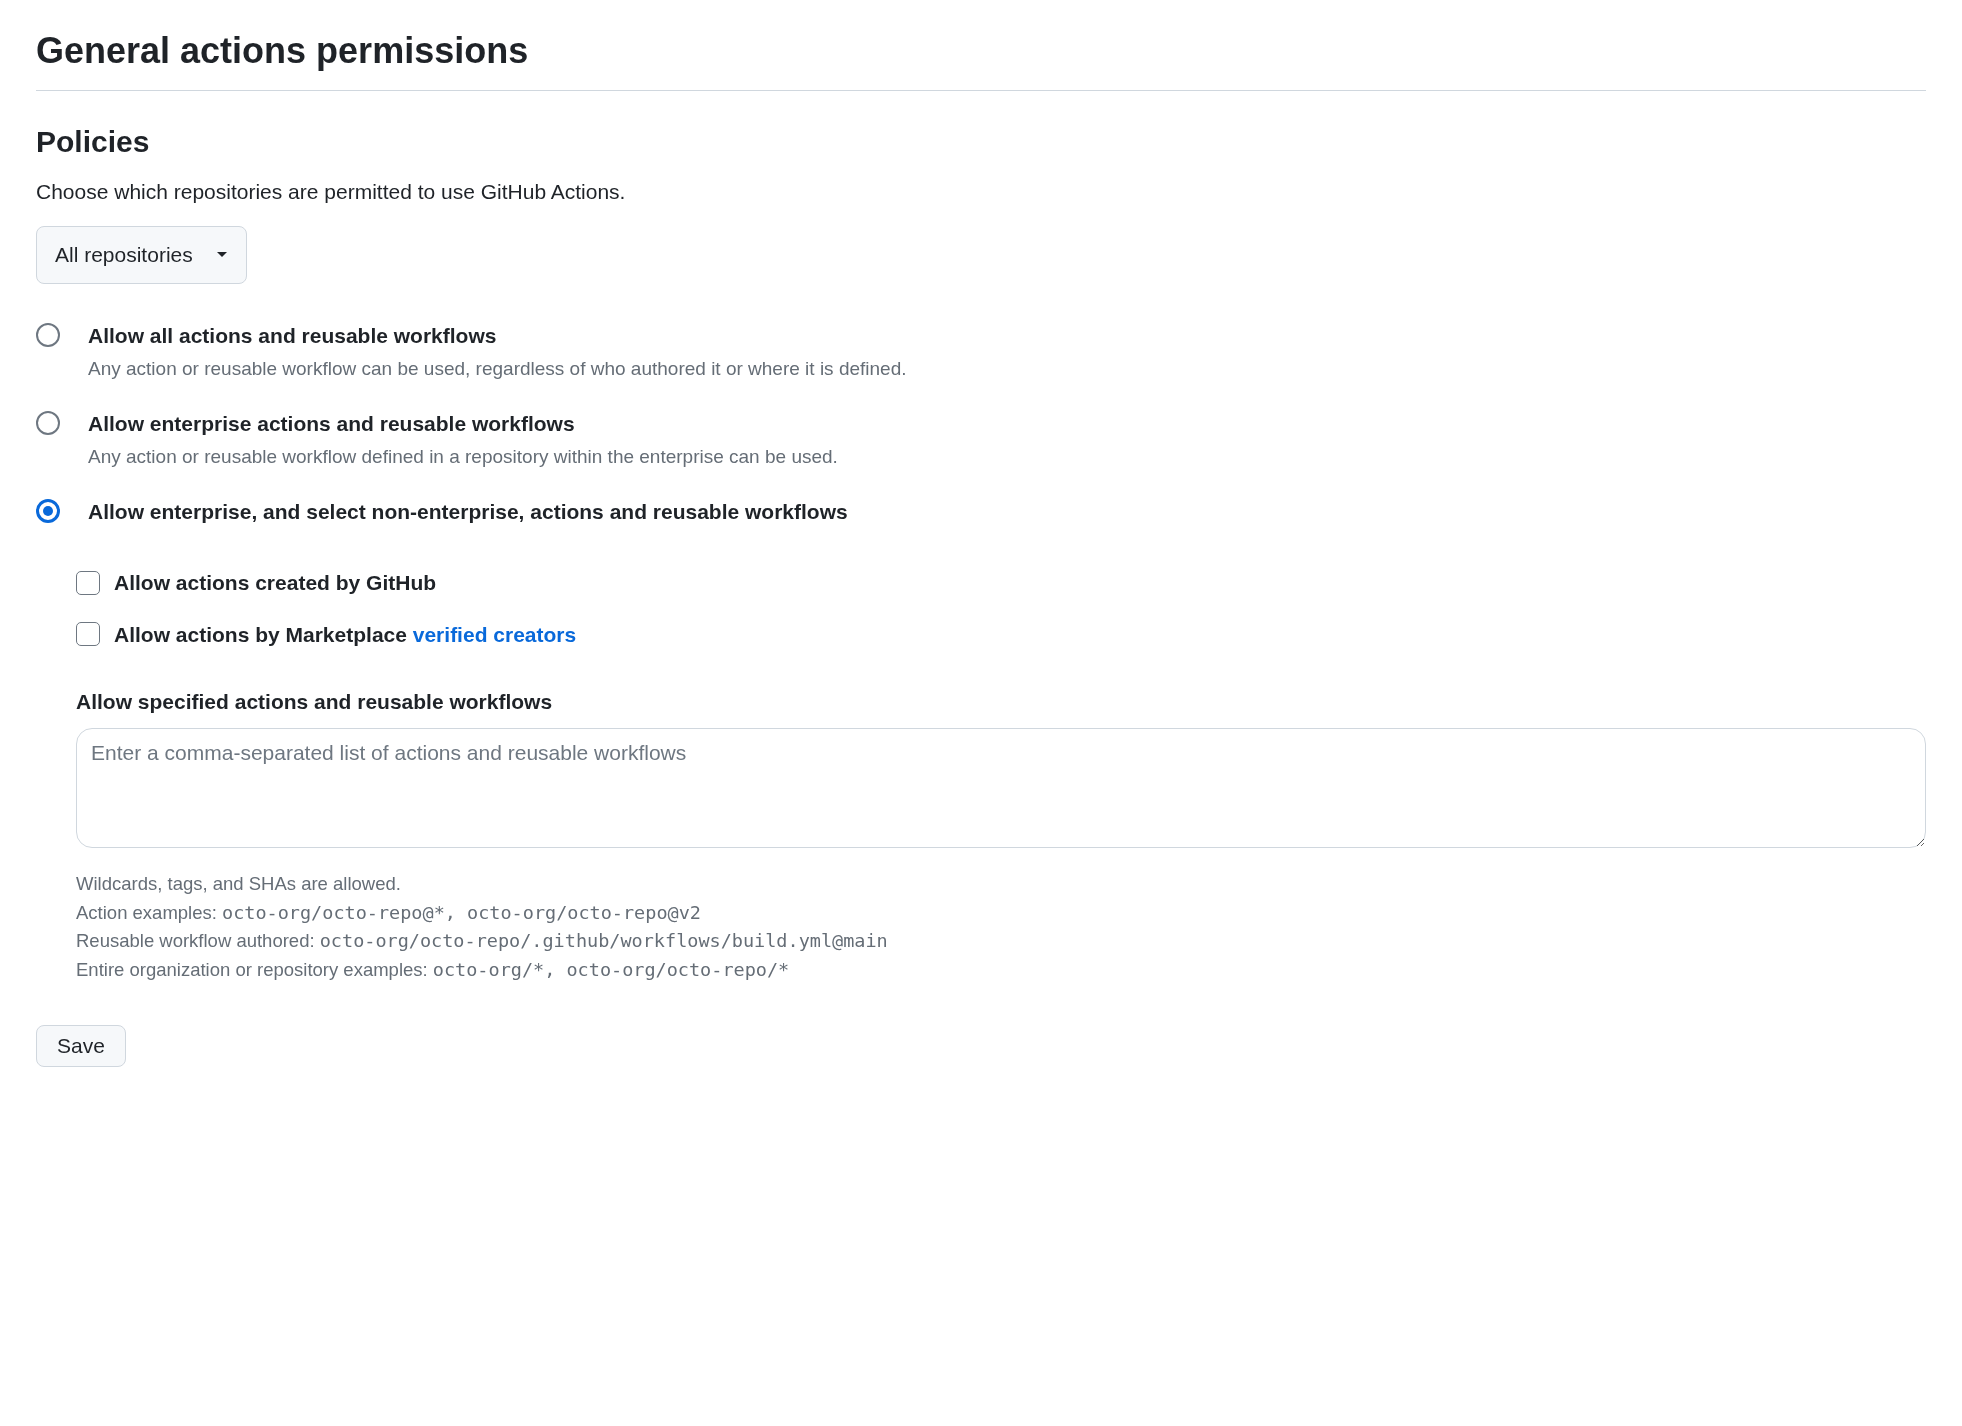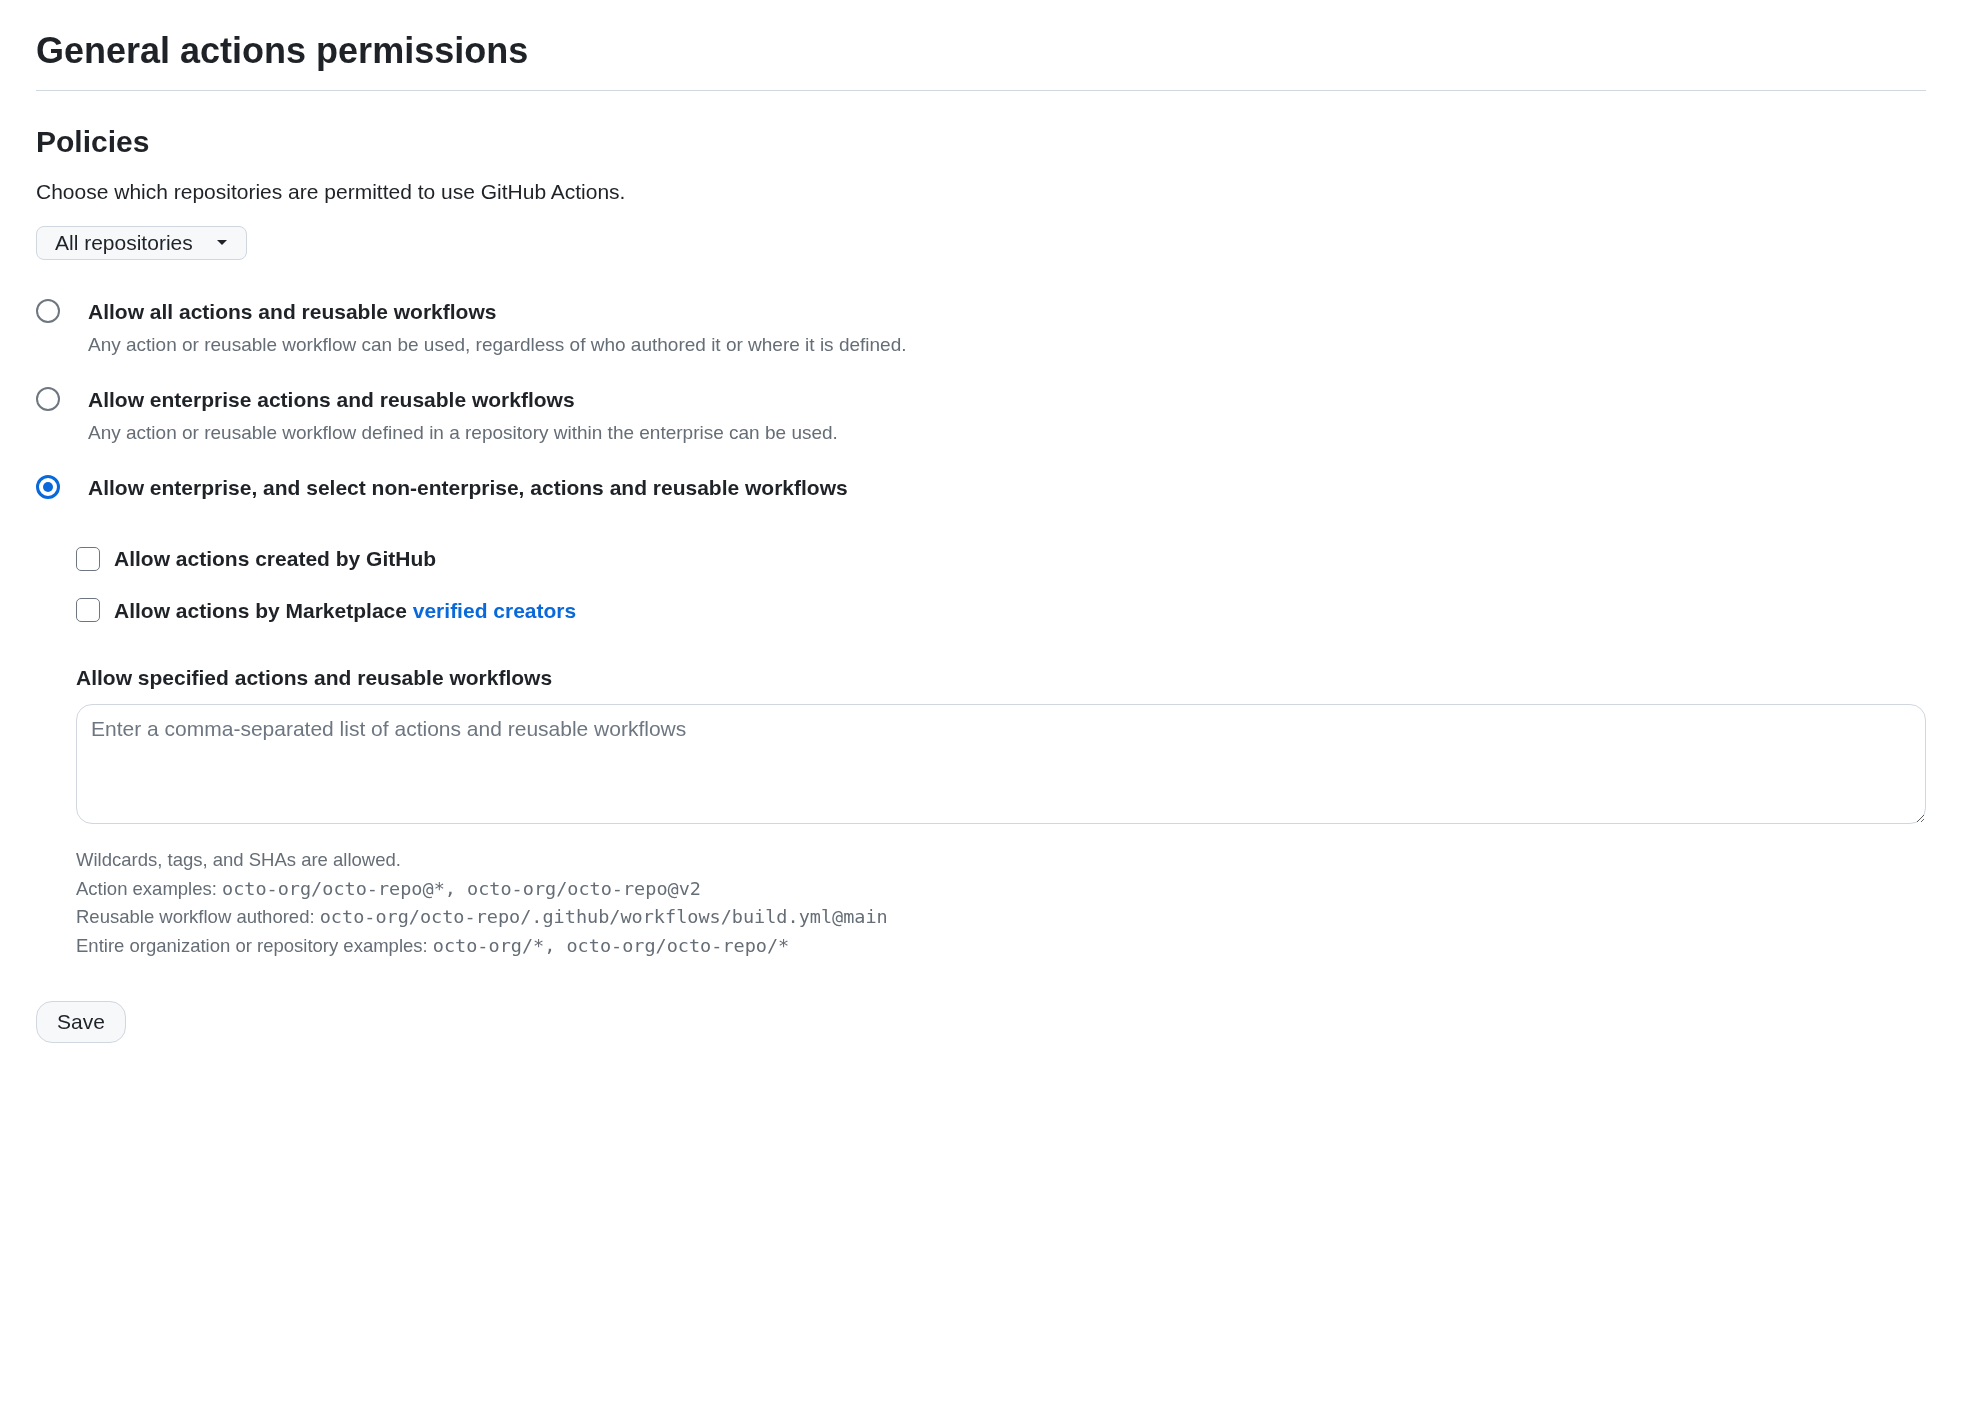--- a/index.html
+++ b/index.html
@@ -28,21 +28,21 @@
     margin: 12px 0 18px 0;
     font-size: 21px;
     color: #1f2328;
   }
   .dropdown-btn {
     display: inline-flex;
     align-items: center;
     gap: 23px;
     font-size: 21px;
     font-weight: 500;
-    padding: 4px 18px;
+    padding: 16px 18px;
     background: #f6f8fa;
     border: 1px solid #d0d7de;
     border-radius: 8px;
     color: #1f2328;
     cursor: pointer;
   }
   .dropdown-btn svg { width: 12px; height: 8px; fill: #1f2328; }
   .radio-group { margin-top: 36px; }
   .radio-item {
     display: flex;
@@ -140,21 +140,21 @@
   .mono {
     font-family: ui-monospace, SFMono-Regular, "SF Mono", Menlo, Consolas, monospace;
   }
   .save-btn {
     margin-top: 40px;
     font-size: 21px;
     font-weight: 500;
     padding: 8px 20px;
     background: #f6f8fa;
     border: 1px solid #d0d7de;
-    border-radius: 16px;
+    border-radius: 8px;
     color: #1f2328;
     cursor: pointer;
   }
 </style>
 </head>
 <body>
 
 
 
 <h1 class="page-title">General actions permissions</h1>

